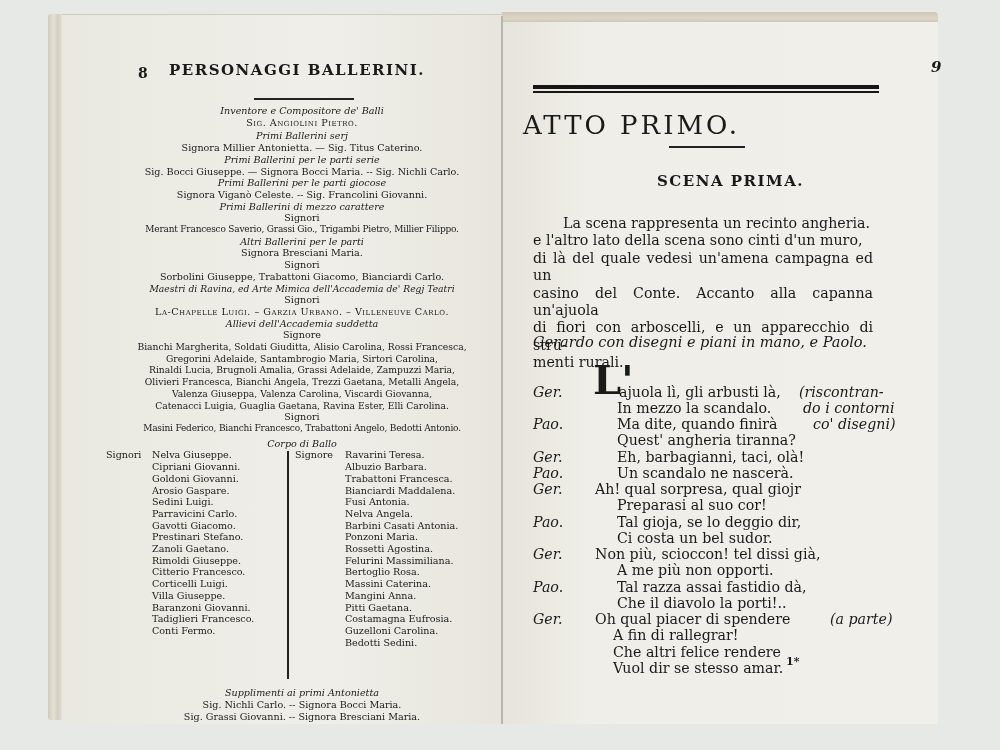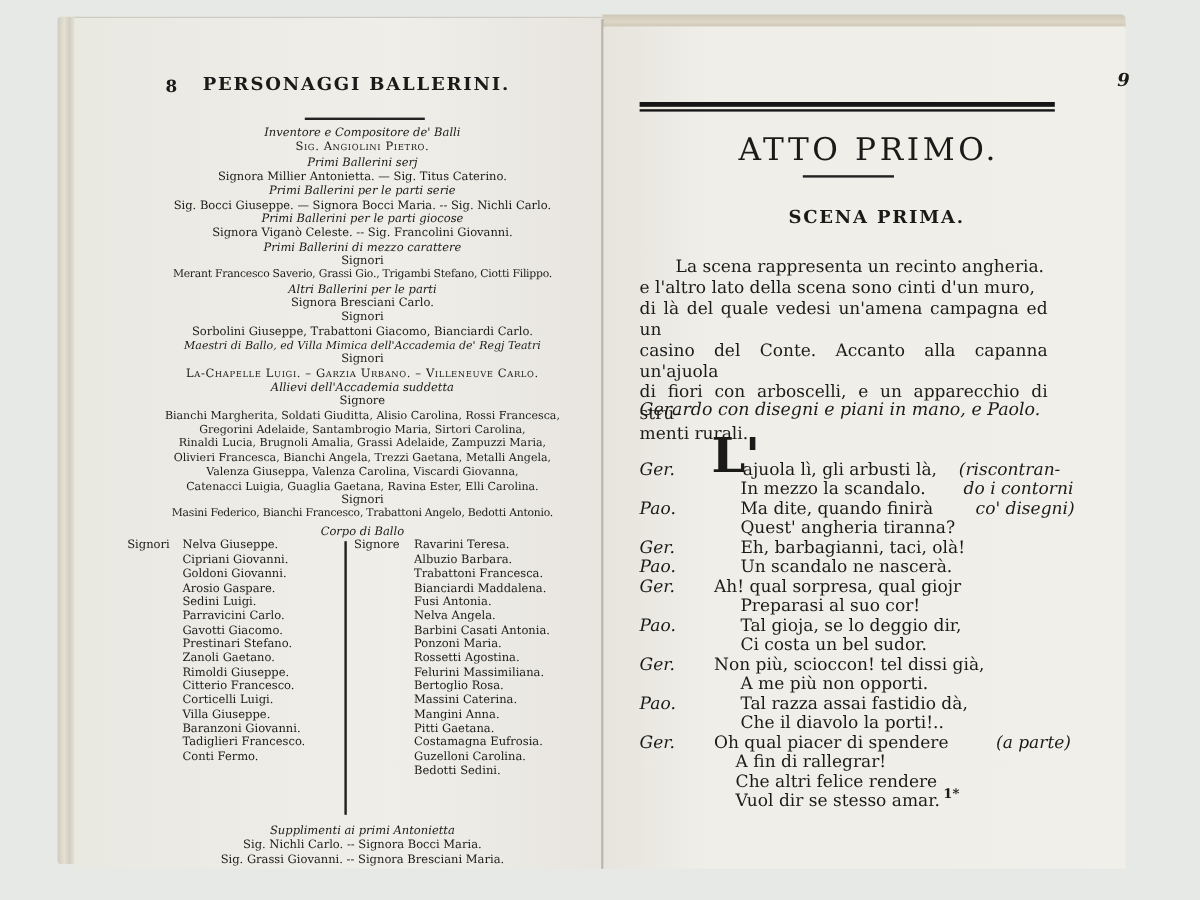--- a/index.html
+++ b/index.html
@@ -64,22 +64,22 @@
   .corpo .row { display: flex; }
   .corpo .lbl { width: 46px; flex: none; }
   .corpo .lbl-r { width: 50px; flex: none; }
   .supp { margin-top: 0; }
 
   
   .rp-num { position: absolute; left: 428px; top: 36px; font-size: 15px; font-style: italic; font-weight: bold; }
   .rp-rule1 { position: absolute; left: 30px; top: 63px; width: 346px; height: 4px; background: #161616; }
   .rp-rule2 { position: absolute; left: 30px; top: 69px; width: 346px; height: 2px; background: #161616; }
   .rp-atto {
-    position: absolute; left: 0; width: 435px; top: 88px; padding-left: 7px;
-    text-align: center; font-size: 26px; letter-spacing: 3px;
+    position: absolute; left: 0; width: 435px; top: 88px; padding-left: 20px;
+    text-align: left; font-size: 26px; letter-spacing: 3px;
   }
   .rp-rule3 { position: absolute; left: 166px; top: 124px; width: 76px; height: 2px; background: #222; }
   .rp-scena {
     position: absolute; left: 0; width: 435px; top: 150px; padding-left: 20px;
     text-align: center; font-size: 15px; font-weight: bold; letter-spacing: 1.5px;
   }
   .rp-desc {
     position: absolute; left: 30px; top: 193px; width: 340px;
     font-size: 14.2px; line-height: 17.4px; text-align: justify;
   }
@@ -115,28 +115,28 @@
       <div>Signora Millier Antonietta. — Sig. Titus Caterino.</div>
 
       <div class="it">Primi Ballerini per le parti serie</div>
       <div>Sig. Bocci Giuseppe. — Signora Bocci Maria. -- Sig. Nichli Carlo.</div>
 
       <div class="it">Primi Ballerini per le parti giocose</div>
       <div>Signora Viganò Celeste. -- Sig. Francolini Giovanni.</div>
 
       <div class="it">Primi Ballerini di mezzo carattere</div>
       <div>Signori</div>
-      <div style="font-size:9px;letter-spacing:-0.2px">Merant Francesco Saverio, Grassi Gio., Trigambi Stefano, Ciotti Filippo.</div>
+      <div style="font-size:9px;letter-spacing:-0.2px">Merant Francesco Saverio, Grassi Gio., Trigambi Pietro, Millier Filippo.</div>
 
       <div class="it">Altri Ballerini per le parti</div>
-      <div>Signora Bresciani Carlo.</div>
+      <div>Signora Bresciani Maria.</div>
       <div>Signori</div>
       <div>Sorbolini Giuseppe, Trabattoni Giacomo, Bianciardi Carlo.</div>
 
-      <div class="it" style="font-size:9.2px">Maestri di Ballo, ed Villa Mimica dell'Accademia de' Regj Teatri</div>
+      <div class="it" style="font-size:9.2px">Maestri di Ravina, ed Arte Mimica dell'Accademia de' Regj Teatri</div>
       <div>Signori</div>
       <div class="sc">La-Chapelle Luigi. – Garzia Urbano. – Villeneuve Carlo.</div>
 
       <div class="it">Allievi dell'Accademia suddetta</div>
       <div>Signore</div>
       <div style="font-size:9.2px">Bianchi Margherita, Soldati Giuditta, Alisio Carolina, Rossi Francesca,</div>
       <div style="font-size:9.2px">Gregorini Adelaide, Santambrogio Maria, Sirtori Carolina,</div>
       <div style="font-size:9.2px">Rinaldi Lucia, Brugnoli Amalia, Grassi Adelaide, Zampuzzi Maria,</div>
       <div style="font-size:9.2px">Olivieri Francesca, Bianchi Angela, Trezzi Gaetana, Metalli Angela,</div>
       <div style="font-size:9.2px">Valenza Giuseppa, Valenza Carolina, Viscardi Giovanna,</div>

